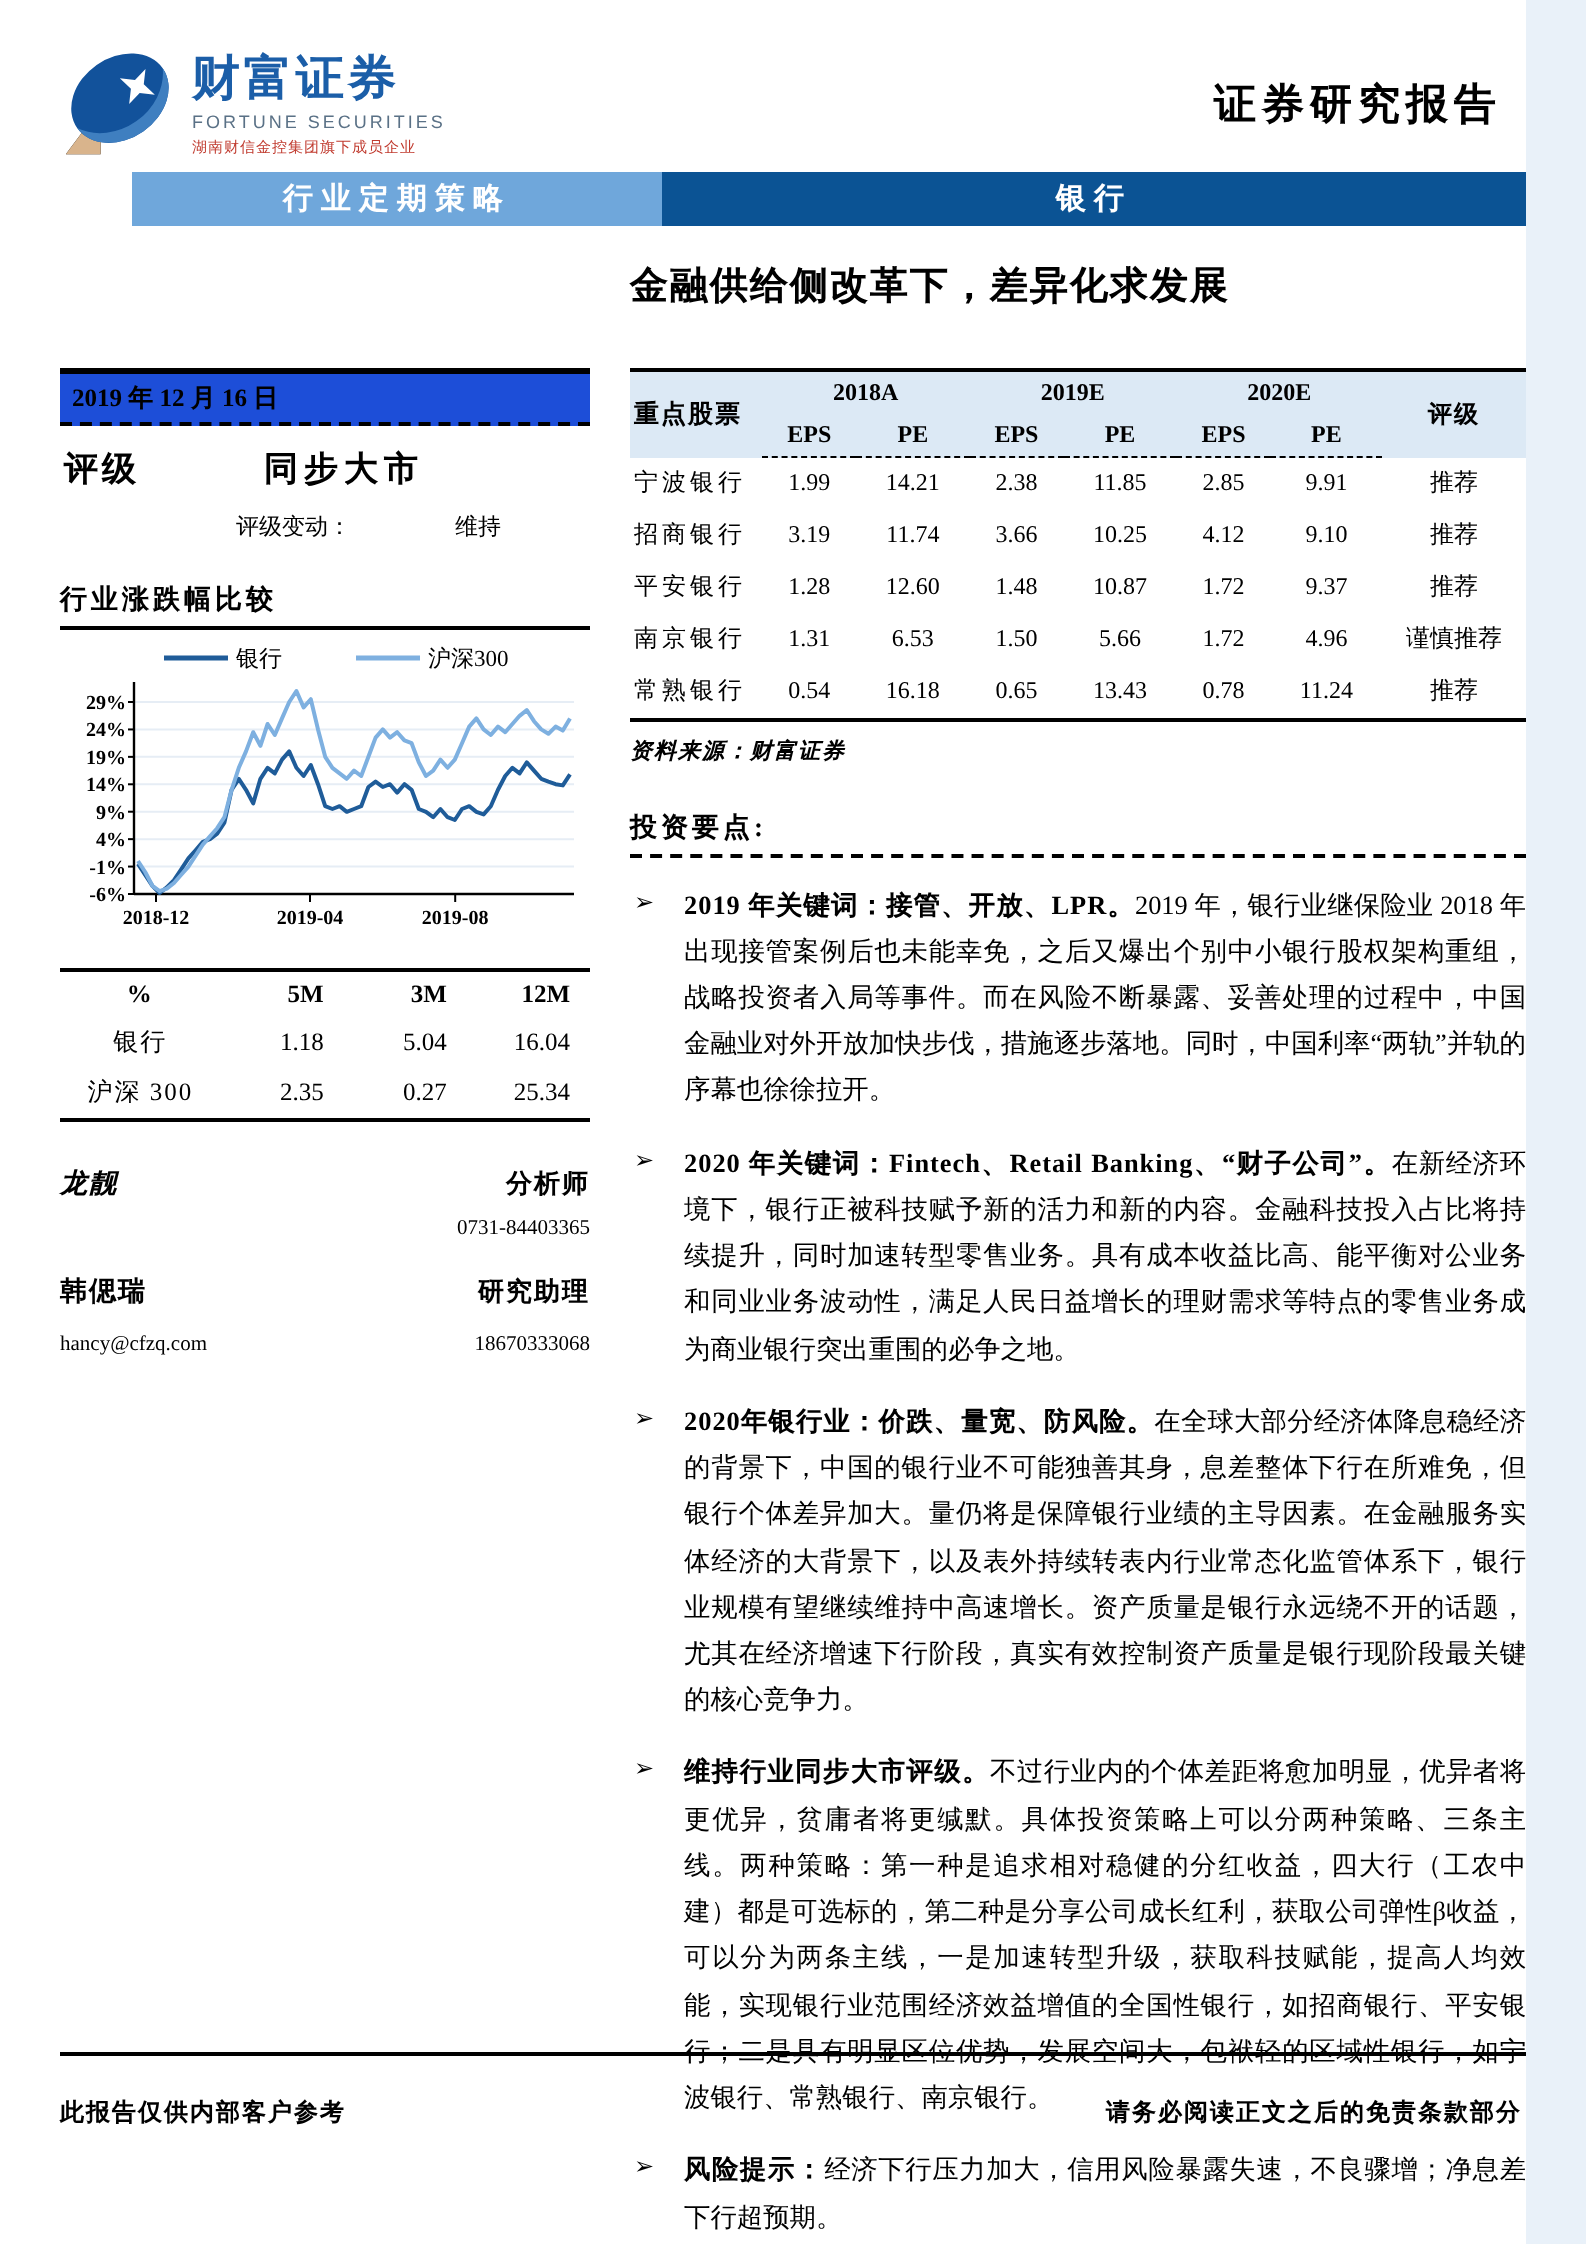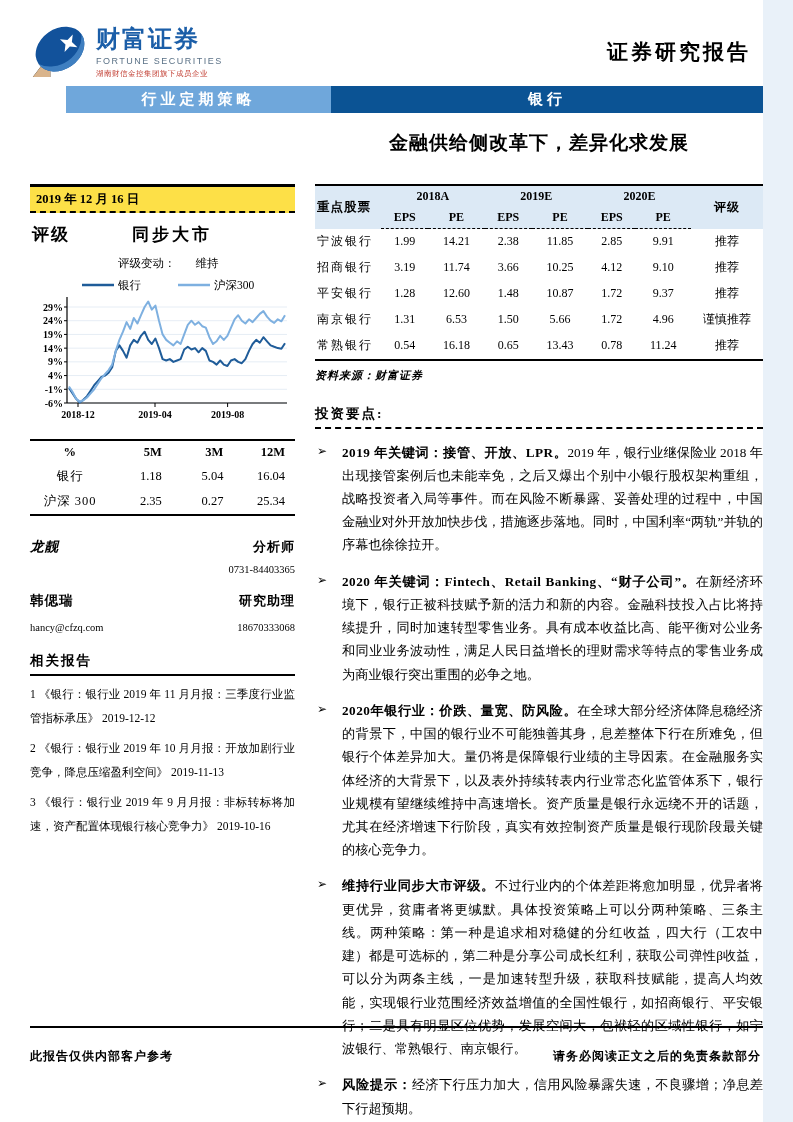--- a/index.html
+++ b/index.html
@@ -16,32 +16,32 @@
   .logo-text .en { font-size:9px; color:#5a7186; letter-spacing:1.5px; font-family:"Liberation Sans",sans-serif; margin-top:1px; }
   .logo-text .sub { font-size:7.5px; color:#c03a2e; margin-top:3px; letter-spacing:0.5px; }
   .report-type { position:absolute; right:42px; top:38px; font-size:21px; font-weight:bold; letter-spacing:3px; }
 
   .banner { position:absolute; left:30px; top:86px; width:733px; height:27px; display:flex; }
   .banner .lt { width:265px; background:#6fa7db; color:#fff; font-weight:bold; font-size:15px;
                 display:flex; align-items:center; justify-content:center; letter-spacing:4px;margin-left:36px; }
   .banner .rt { flex:1; background:#0b5394; color:#fff; font-weight:bold; font-size:15px;
                 display:flex; align-items:center; justify-content:center; letter-spacing:4px; }
 
-  .doc-title { position:absolute; left:315px; top:130px; width:448px; text-align:center;
+  .doc-title { position:absolute; left:315px; top:130px; width:448px; text-align:left;
                font-size:19px; font-weight:bold; letter-spacing:1px; }
 
   
   .left-col { position:absolute; left:30px; top:184px; width:265px; }
-  .date-bar { border-top:3px solid #000; border-bottom:2px dashed #000; background:#fde047;
+  .date-bar { border-top:3px solid #000; border-bottom:2px dashed #000; background:#1d4ed8;
               font-weight:bold; font-size:12.5px; padding:4px 6px 3px; }
   .rating-row { display:flex; align-items:baseline; padding:10px 2px 2px; }
   .rating-row .lab { font-size:17px; font-weight:bold; letter-spacing:2px; }
   .rating-row .val { font-size:17px; font-weight:bold; letter-spacing:3px; margin-left:62px; }
   .rating-change { font-size:11.5px; padding:8px 0 0 88px; display:flex; }
-  .rating-change .cv { margin-left:20px; }
+  .rating-change .cv { margin-left:52px; }
 
   .chart-sec-title { margin-top:20px; font-size:13.5px; font-weight:bold; letter-spacing:2px;
                      padding-bottom:4px; border-bottom:2.5px solid #000; }
   .chart-box { margin-top:4px; }
 
   .perf-table { width:100%; border-collapse:collapse; margin-top:8px;
                 border-top:2.5px solid #000; border-bottom:2.5px solid #000; font-size:12.5px; }
   .perf-table th, .perf-table td { padding:4px 2px; }
   .perf-table th { font-weight:bold; }
   .perf-table th:first-child, .perf-table td:first-child { text-align:center; width:30%; letter-spacing:1px; }
@@ -122,20 +122,21 @@
     <div class="date-bar">2019 年 12 月 16 日</div>
     <div class="rating-row">
       <span class="lab">评级</span>
       <span class="val">同步大市</span>
     </div>
     <div class="rating-change">
       <span>评级变动：</span>
       <span class="cv">维持</span>
     </div>
 
+    <div class="chart-sec-title">行业涨跌幅比较</div>
     <div class="chart-box">
       <svg class="chart-svg" width="265" height="152">
           <line x1="37" y1="32" x2="257" y2="32" stroke="#e6edf5" stroke-width="1"></line>
           <text x="33" y="35.5" text-anchor="end" font-size="10" font-weight="bold">29%</text>
           <line x1="34" y1="32" x2="37" y2="32" stroke="#000" stroke-width="1"></line>
           <line x1="37" y1="45.71428571428571" x2="257" y2="45.71428571428571" stroke="#e6edf5" stroke-width="1"></line>
           <text x="33" y="49.21428571428571" text-anchor="end" font-size="10" font-weight="bold">24%</text>
           <line x1="34" y1="45.71428571428571" x2="37" y2="45.71428571428571" stroke="#000" stroke-width="1"></line>
           <line x1="37" y1="59.42857142857143" x2="257" y2="59.42857142857143" stroke="#e6edf5" stroke-width="1"></line>
           <text x="33" y="62.92857142857143" text-anchor="end" font-size="10" font-weight="bold">19%</text>
@@ -208,28 +209,20 @@
       <div class="an-row" style="margin-top:6px">
         <div class="an-left an-name" style="font-style:normal">韩偲瑞</div>
         <div class="an-right an-role">研究助理</div>
       </div>
       <div class="an-row" style="margin-top:10px">
         <div class="an-left an-small">hancy@cfzq.com</div>
         <div class="an-right an-small">18670333068</div>
       </div>
     </div>
 
-    <div class="reports">
-      <div class="reports-title">相关报告</div>
-      <div id="reports-list">
-          <div class="report-item">1 《银行：银行业 2019 年 11 月月报：三季度行业监管指标承压》 2019-12-12</div>
-          <div class="report-item">2 《银行：银行业 2019 年 10 月月报：开放加剧行业竞争，降息压缩盈利空间》 2019-11-13</div>
-          <div class="report-item">3 《银行：银行业 2019 年 9 月月报：非标转标将加速，资产配置体现银行核心竞争力》 2019-10-16</div>
-        </div>
-    </div>
   </div>
 
   <div class="right-col">
     <table class="stock-table">
       <thead>
         <tr>
           <th rowspan="2" class="corner" style="width:66px">重点股票</th>
           <th colspan="2">2018A</th>
           <th colspan="2">2019E</th>
           <th colspan="2">2020E</th>

